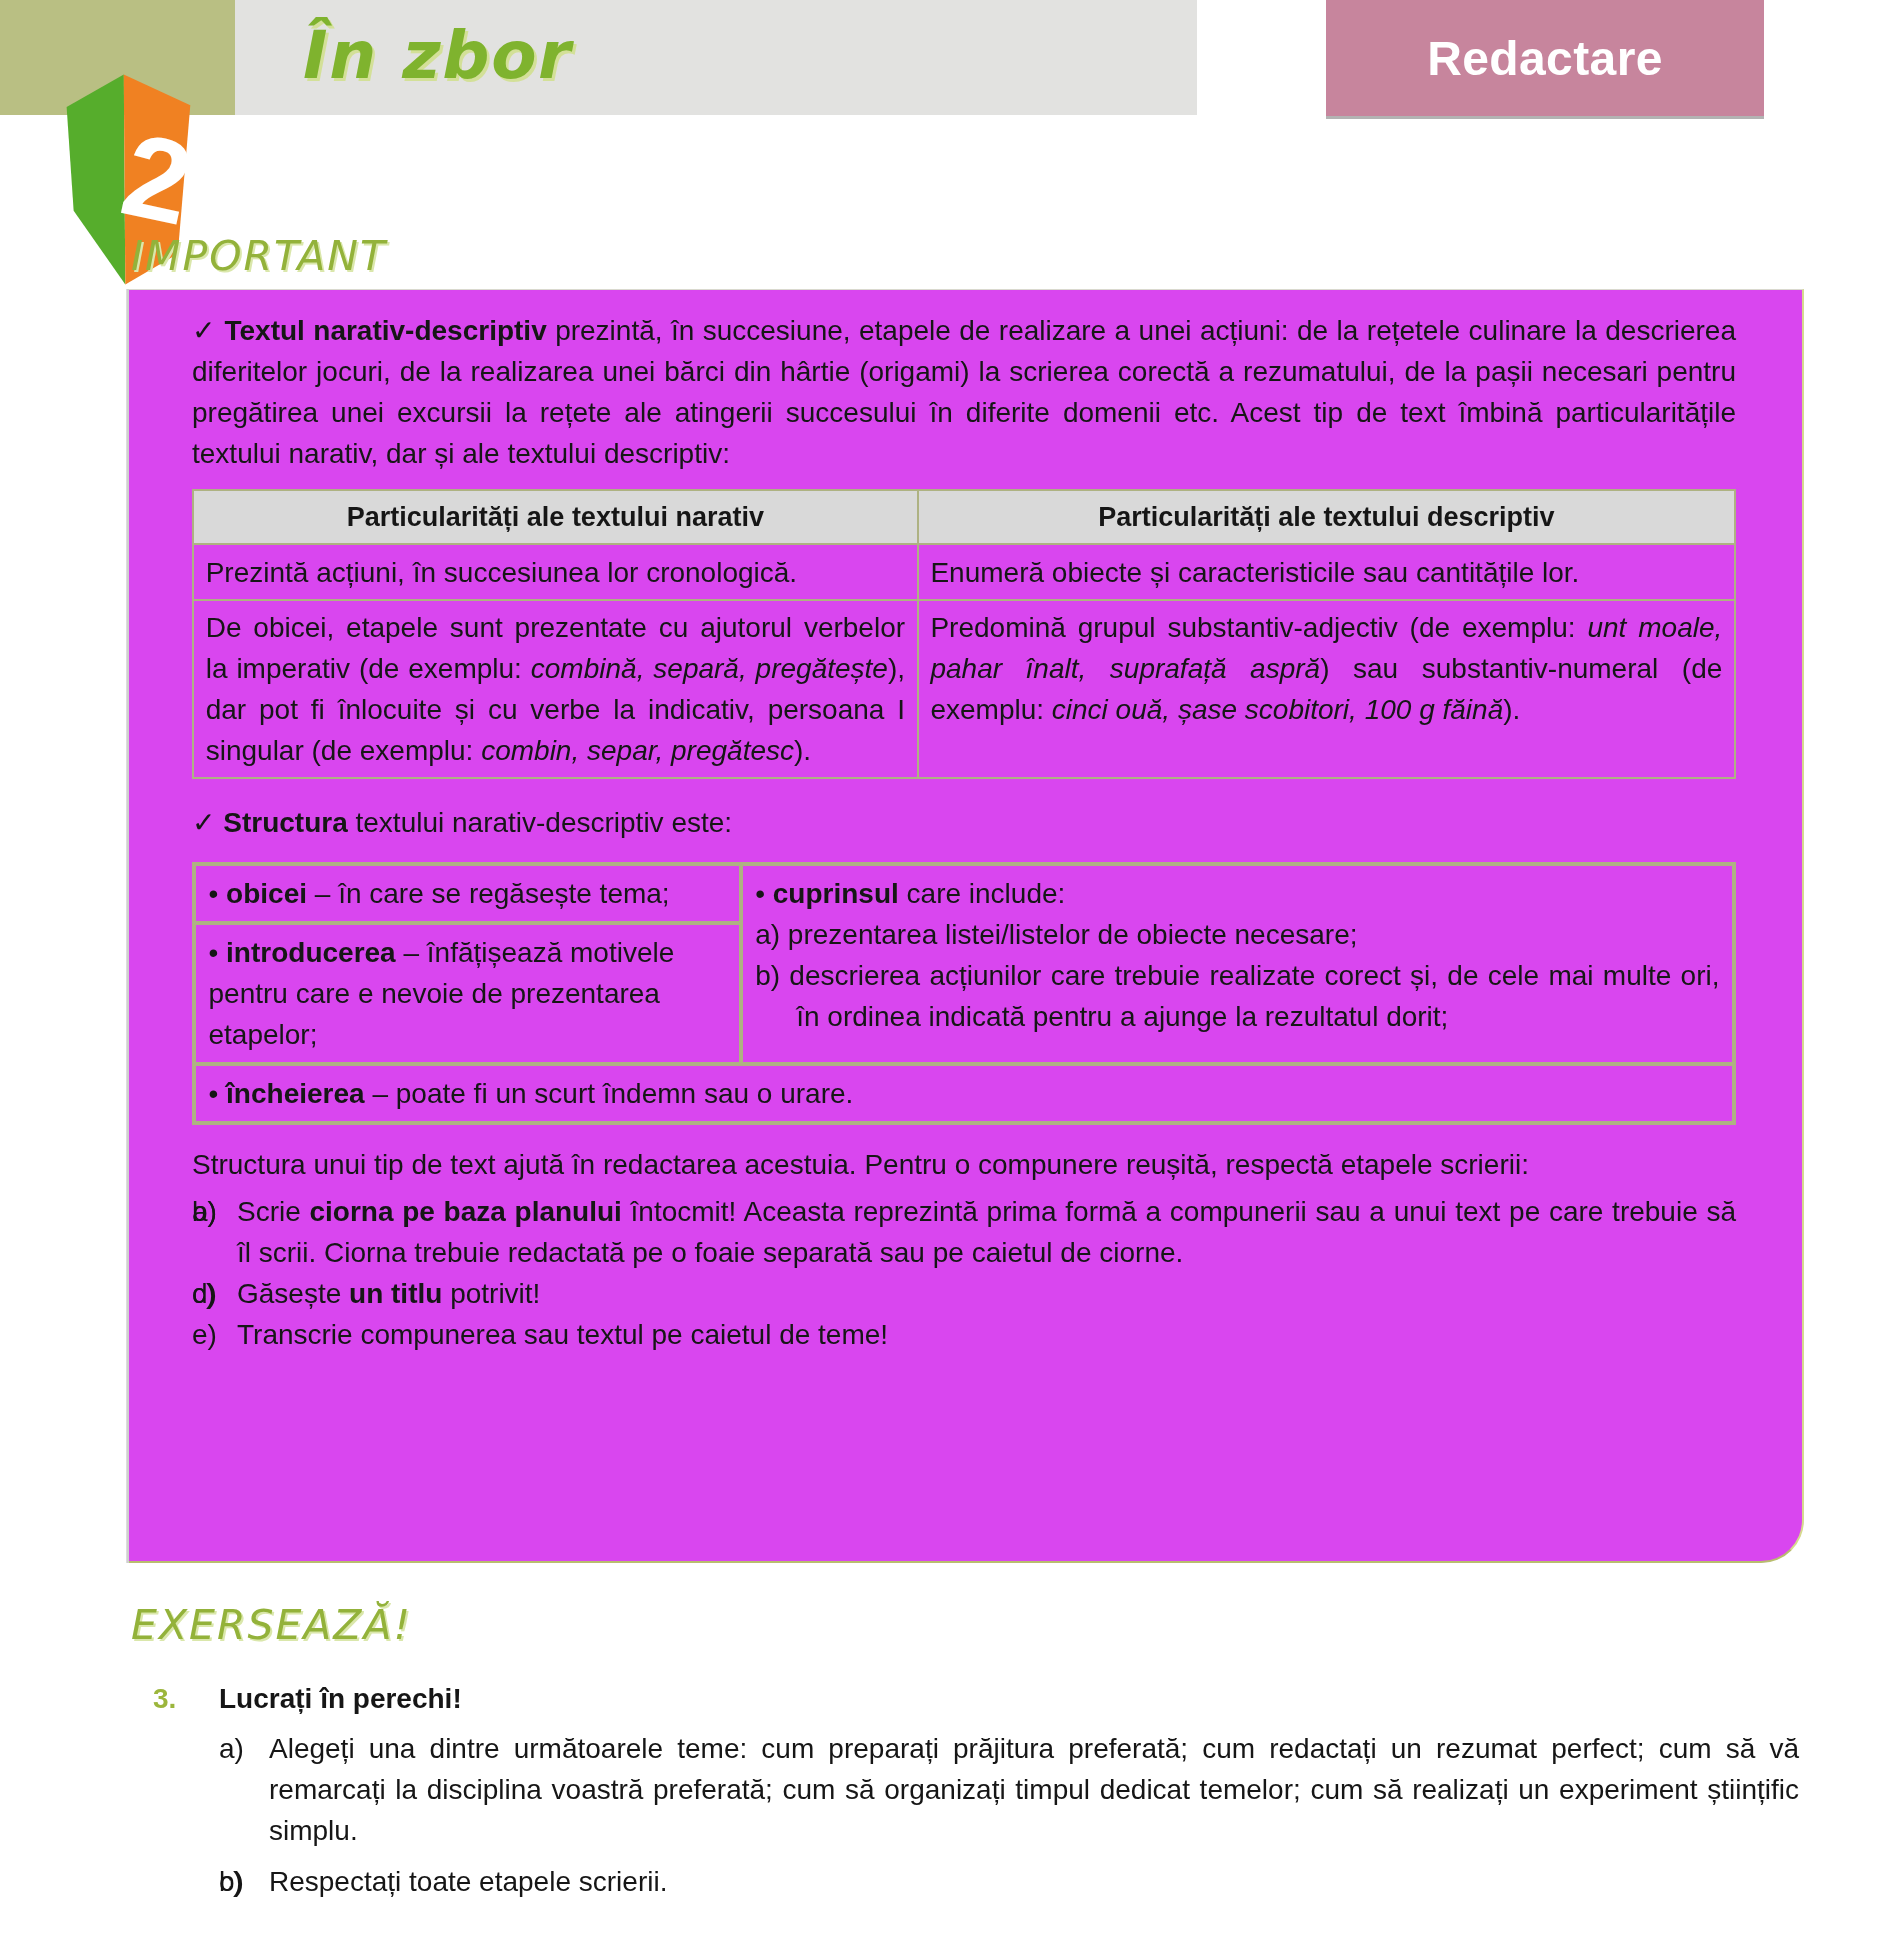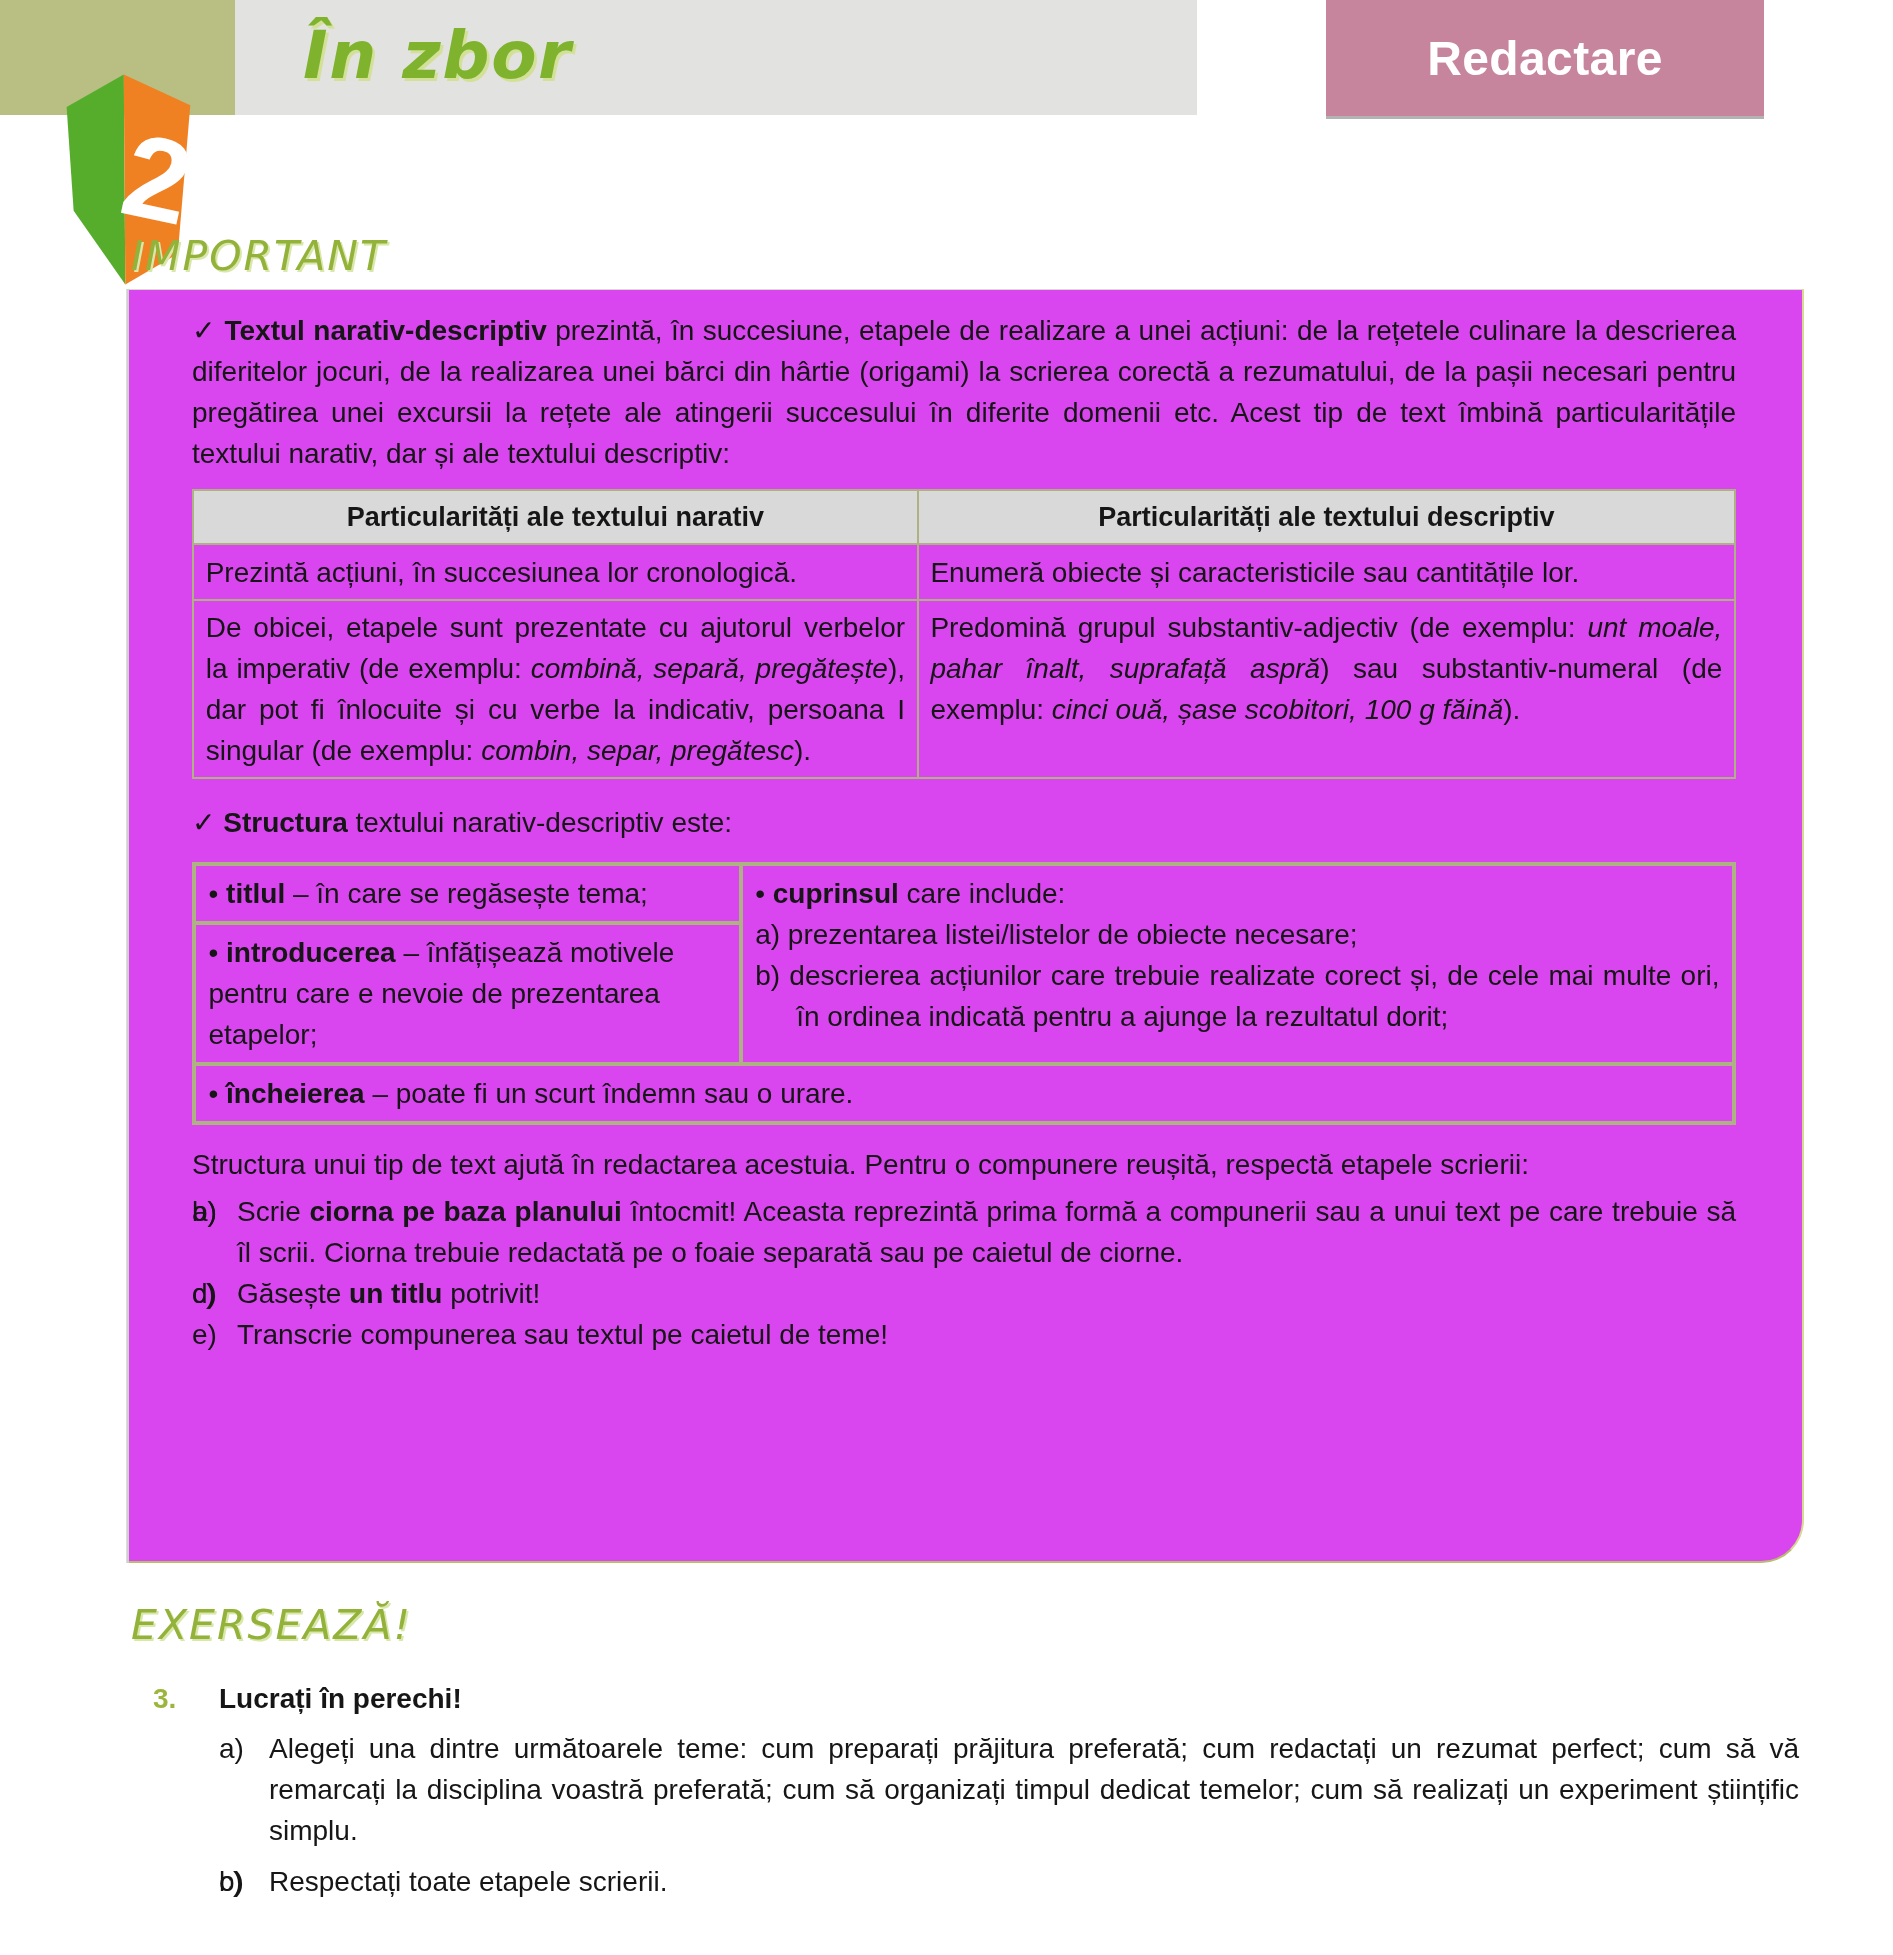--- a/index.html
+++ b/index.html
@@ -139,21 +139,21 @@
       <tr>
         <td class="just"><span>De obicei, etapele sunt prezentate cu ajutorul verbelor la imperativ (de exemplu: </span><span class="i">combină, separă, pregătește</span><span>), dar pot fi înlocuite și cu verbe la indicativ, persoana I singular (de exemplu: </span><span class="i">combin, separ, pregătesc</span><span>).</span></td>
         <td class="just"><span>Predomină grupul substantiv-adjectiv (de exemplu: </span><span class="i">unt moale, pahar înalt, suprafață aspră</span><span>) sau substantiv-numeral (de exemplu: </span><span class="i">cinci ouă, șase scobitori, 100 g făină</span><span>).</span></td>
       </tr>
     </tbody>
   </table>
 
   <p class="structura-line"><span>✓  </span><span class="b">Structura</span><span> textului narativ-descriptiv este:</span></p>
 
   <div class="t2">
-    <div class="cell a1"><span>• </span><span class="b">titlul</span><span> – în care se regăsește tema;</span></div>
+    <div class="cell a1"><span>• </span><span class="b">obicei</span><span> – în care se regăsește tema;</span></div>
     <div class="cell a2"><span>• </span><span class="b">introducerea</span><span> – înfățișează motivele pentru care e nevoie de prezentarea etapelor;</span></div>
     <div class="cell bb">
       <p><span>• </span><span class="b">cuprinsul</span><span> care include:</span></p>
       <p class="sub">a) prezentarea listei/listelor de obiecte necesare;</p>
       <p class="sub">b) descrierea acțiunilor care trebuie realizate corect și, de cele mai multe ori, în ordinea indicată pentru a ajunge la rezultatul dorit;</p>
     </div>
     <div class="cell cc"><span>• </span><span class="b">încheierea</span><span> – poate fi un scurt îndemn sau o urare.</span></div>
   </div>
 
   <p class="etape-p">Structura unui tip de text ajută în redactarea acestuia. Pentru o compunere reușită, respectă etapele scrierii:</p>

